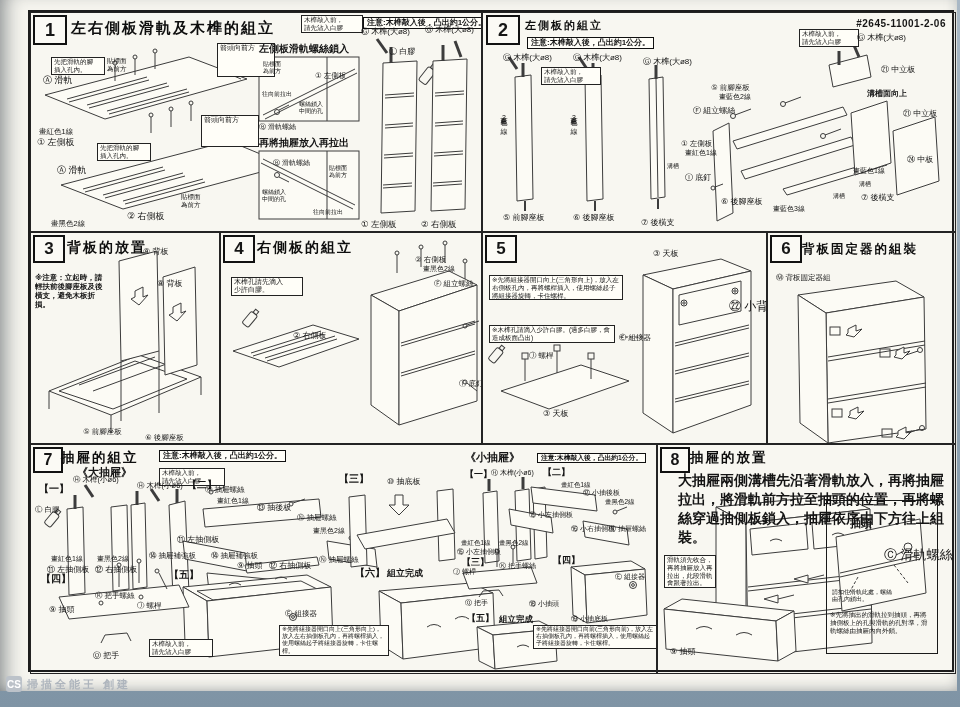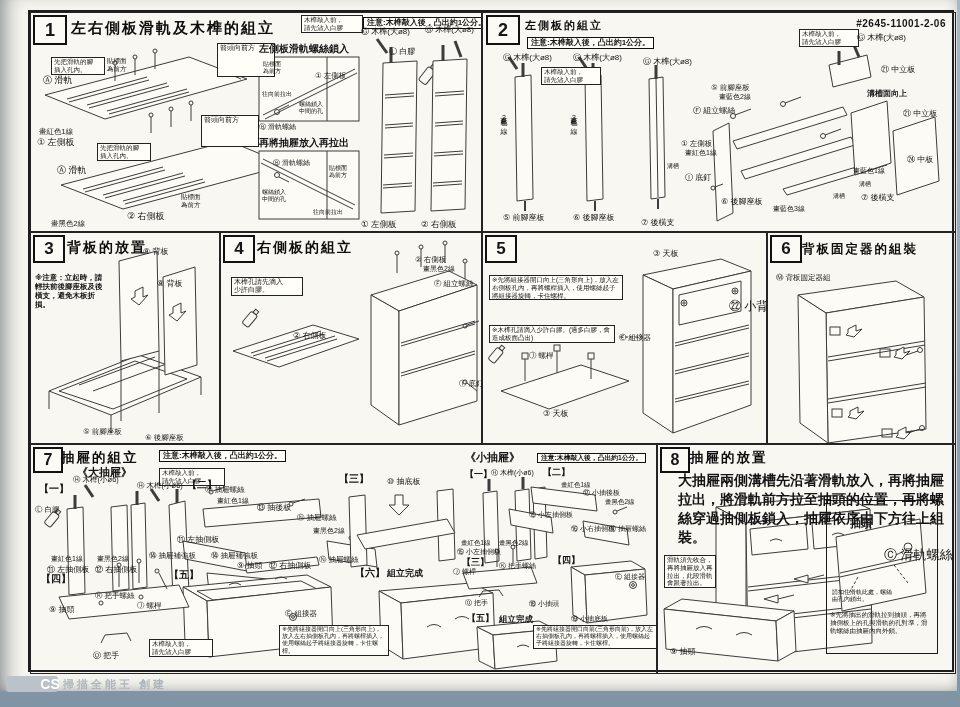--- a/index.html
+++ b/index.html
@@ -26,22 +26,22 @@
   .lb{position:absolute;font-size:8px;line-height:1.2;white-space:nowrap;color:#141414;z-index:3;}
   .bx{border:1px solid #222;background:#fffef8;padding:0 2px;white-space:normal;}
   .caution{border:1.5px solid #101010;background:#fffef8;font-weight:bold;padding:0 3px;white-space:nowrap;}
   .pre{white-space:pre-line;}
   .vt{writing-mode:vertical-rl;text-orientation:upright;letter-spacing:1px;}
   .b{font-weight:bold;}
   .step{font-weight:bold;font-size:10px;}
   .wrap{white-space:normal;}
   .partnum{position:absolute;right:6px;top:6px;font-weight:bold;font-size:10px;letter-spacing:.5px;z-index:4;}
   .wm{position:absolute;left:6px;top:676px;display:flex;align-items:center;gap:5px;z-index:5;}
-  .wm-badge{width:16px;height:16px;border-radius:3px;background:#bcc2c9;color:#fff;font-size:14px;font-weight:bold;
-    display:flex;align-items:center;justify-content:center;padding-left:36px;}
+  .wm-badge{width:16px;height:16px;border-radius:3px;background:#bcc2c9;color:#fff;font-size:10px;font-weight:bold;
+    display:flex;align-items:center;justify-content:center;}
   .wm-text{color:#aeb5bd;font-size:11px;font-weight:bold;letter-spacing:3px;}
   svg{overflow:visible;}
   polygon,rect.sh{fill:#fcfbf5;}
 </style>
 </head>
 <body>
 
 <div class="paper">
 <div class="frame">
 

